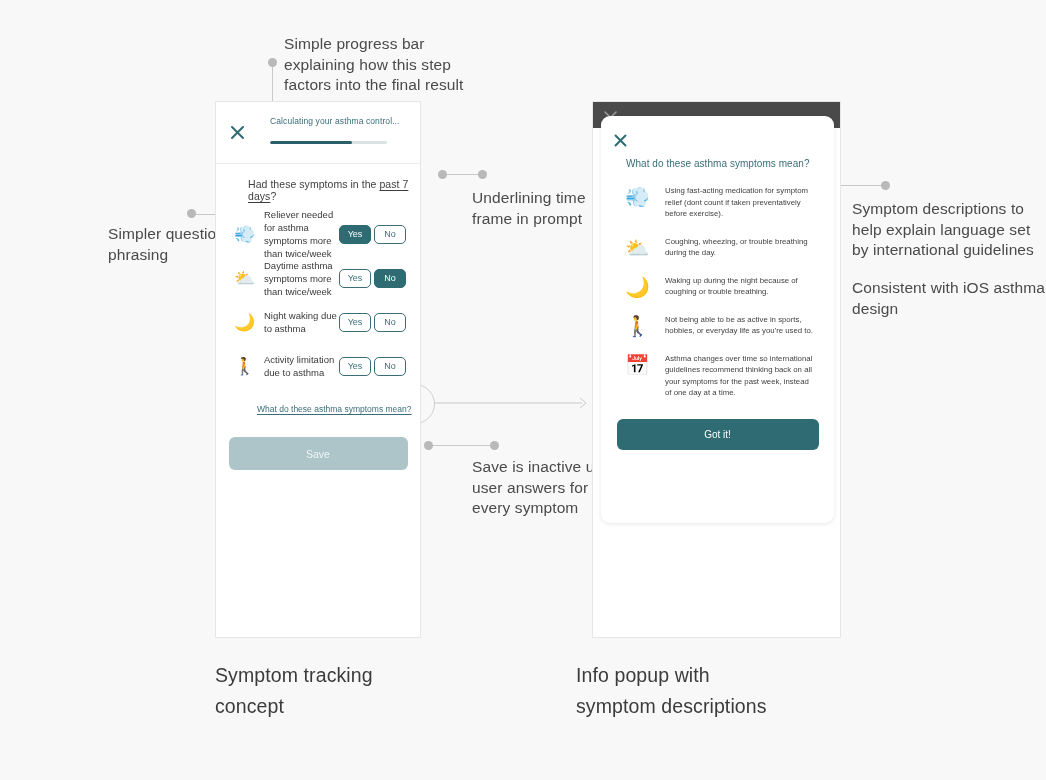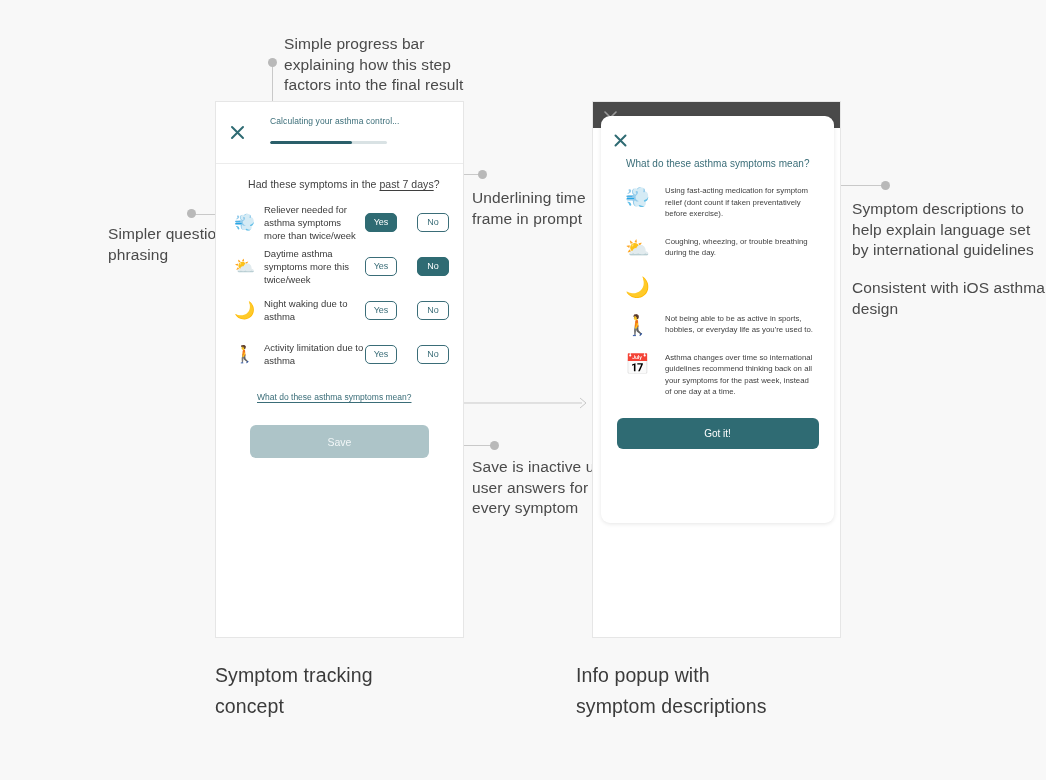--- a/index.html
+++ b/index.html
@@ -46,21 +46,21 @@
     background: transparent;
   }
 
   
   .phone {
     position: absolute;
     background: #ffffff;
     border: 1px solid #e6e6e6;
     overflow: hidden;
   }
-  .phone-1 { left: 179px; top: 101px; width: 249px; height: 537px; }
+  .phone-1 { left: 179px; top: 101px; width: 206px; height: 537px; }
   .phone-2 { left: 556px; top: 101px; width: 249px; height: 537px; }
 
   
   .s1-header {
     position: relative;
     height: 62px;
     border-bottom: 1px solid #ececec;
   }
   .close-x {
     position: absolute;
@@ -115,21 +115,21 @@
     line-height: 1;
     text-align: center;
   }
   .sym-text {
     flex: 1;
     font-size: 9.5px;
     line-height: 13px;
     color: #3a3a3a;
     padding-left: 4px;
   }
-  .yn-group { display: flex; gap: 20px; flex: 0 0 auto; }
+  .yn-group { display: flex; gap: 3px; flex: 0 0 auto; }
   .yn-btn {
     width: 32px; height: 19px;
     border: 1px solid #3a6d78;
     border-radius: 5px;
     background: #ffffff;
     color: #3a6d78;
     font-size: 9px;
     display: flex;
     align-items: center;
     justify-content: center;
@@ -319,21 +319,21 @@
           <div class="yn-group">
             <button class="yn-btn selected">Yes</button>
             <button class="yn-btn">No</button>
           </div>
         </div>
 
         <div class="sym-row">
           <div class="sym-icon">⛅</div>
           <div class="sym-text">Daytime asthma
 symptoms more
-this twice/week</div>
+than twice/week</div>
           <div class="yn-group">
             <button class="yn-btn">Yes</button>
             <button class="yn-btn selected">No</button>
           </div>
         </div>
 
         <div class="sym-row">
           <div class="sym-icon">🌙</div>
           <div class="sym-text">Night waking
 due to asthma</div>
@@ -389,20 +389,21 @@
         <div class="pop-row">
           <div class="pop-icon">💨</div>
           <div class="pop-text">Using fast-acting medication for symptom relief (dont count if taken preventatively before exercise).</div>
         </div>
         <div class="pop-row">
           <div class="pop-icon">⛅</div>
           <div class="pop-text">Coughing, wheezing, or trouble breathing during the day.</div>
         </div>
         <div class="pop-row">
           <div class="pop-icon">🌙</div>
+          <div class="pop-text">Waking up during the night because of coughing or trouble breathing.</div>
         </div>
         <div class="pop-row">
           <div class="pop-icon">🚶</div>
           <div class="pop-text">Not being able to be as active in sports, hobbies, or everyday life as you're used to.</div>
         </div>
         <div class="pop-row">
           <div class="pop-icon">📅</div>
           <div class="pop-text">Asthma changes over time so international guidelines recommend thinking back on all your symptoms for the past week, instead of one day at a time.</div>
         </div>
       </div>

